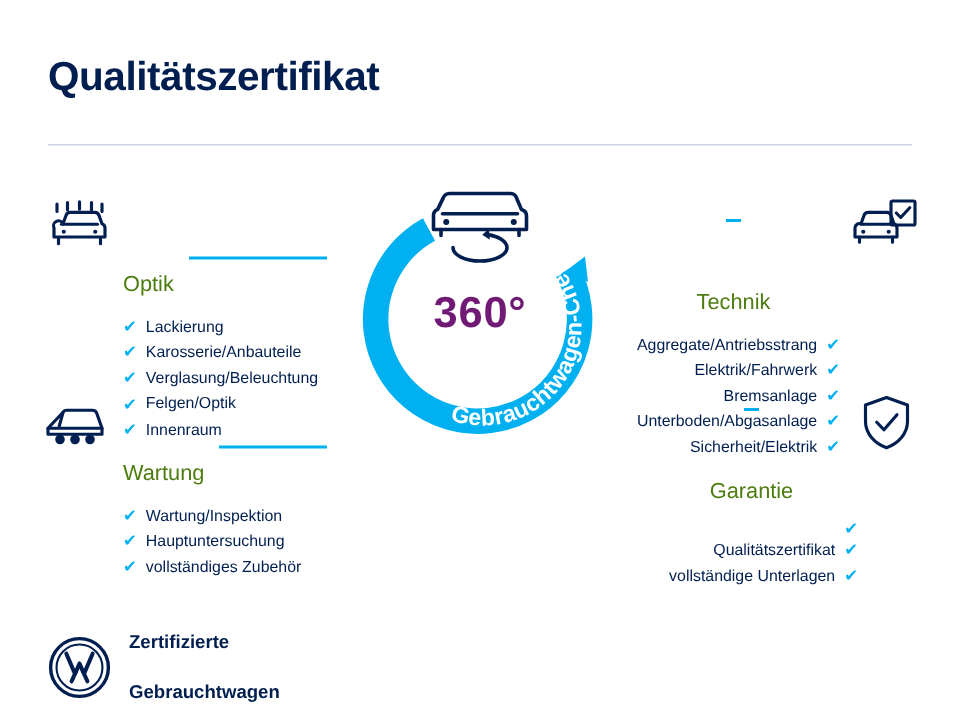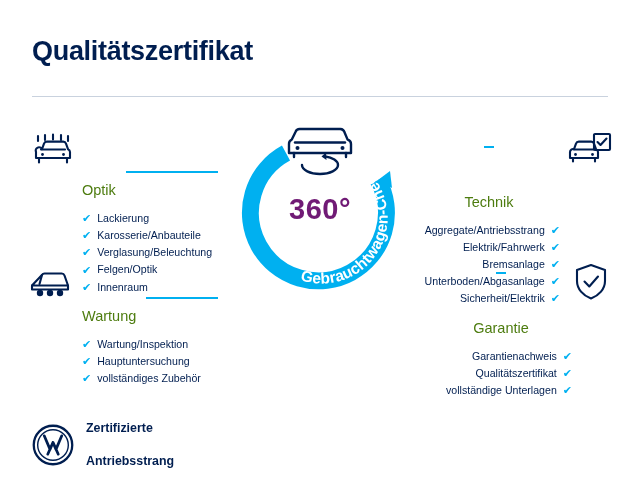--- a/index.html
+++ b/index.html
@@ -259,21 +259,20 @@
     </svg>
   </div>
 
   <div class="sec" style="left:430px; top:272px; width:142px;">
     <div class="sec-head right">
       <div class="sec-rule"></div>
       <div class="sec-title">Garantie</div>
     </div>
     <ul class="items right">
       <li>
-          <span>Garantienachweis</span>
           <span class="check">✔</span>
         </li>
       <li>
           <span>Qualitätszertifikat</span>
           <span class="check">✔</span>
         </li>
       <li>
           <span>vollständige Unterlagen</span>
           <span class="check">✔</span>
         </li>
@@ -308,17 +307,17 @@
   </div>
 
   <div class="footer">
     <svg class="vwlogo" viewBox="0 0 48 48">
       <circle cx="24" cy="24" r="22" fill="none" stroke="#001e50" stroke-width="2.6"></circle>
       <circle cx="24" cy="24" r="17.5" fill="none" stroke="#001e50" stroke-width="1.6"></circle>
       <path d="M14 13.5 L20.6 29 L24 21 L27.4 29 L34 13.5 M18 34.5 L24 21 L30 34.5" fill="none" stroke="#001e50" stroke-width="3.1" stroke-linejoin="round" stroke-linecap="round"></path>
     </svg>
     <div class="footer-text">
       <div>Zertifizierte</div>
-      <div>Antriebsstrang</div>
+      <div>Gebrauchtwagen</div>
     </div>
   </div>
 
 </div>
 
 </body></html>

